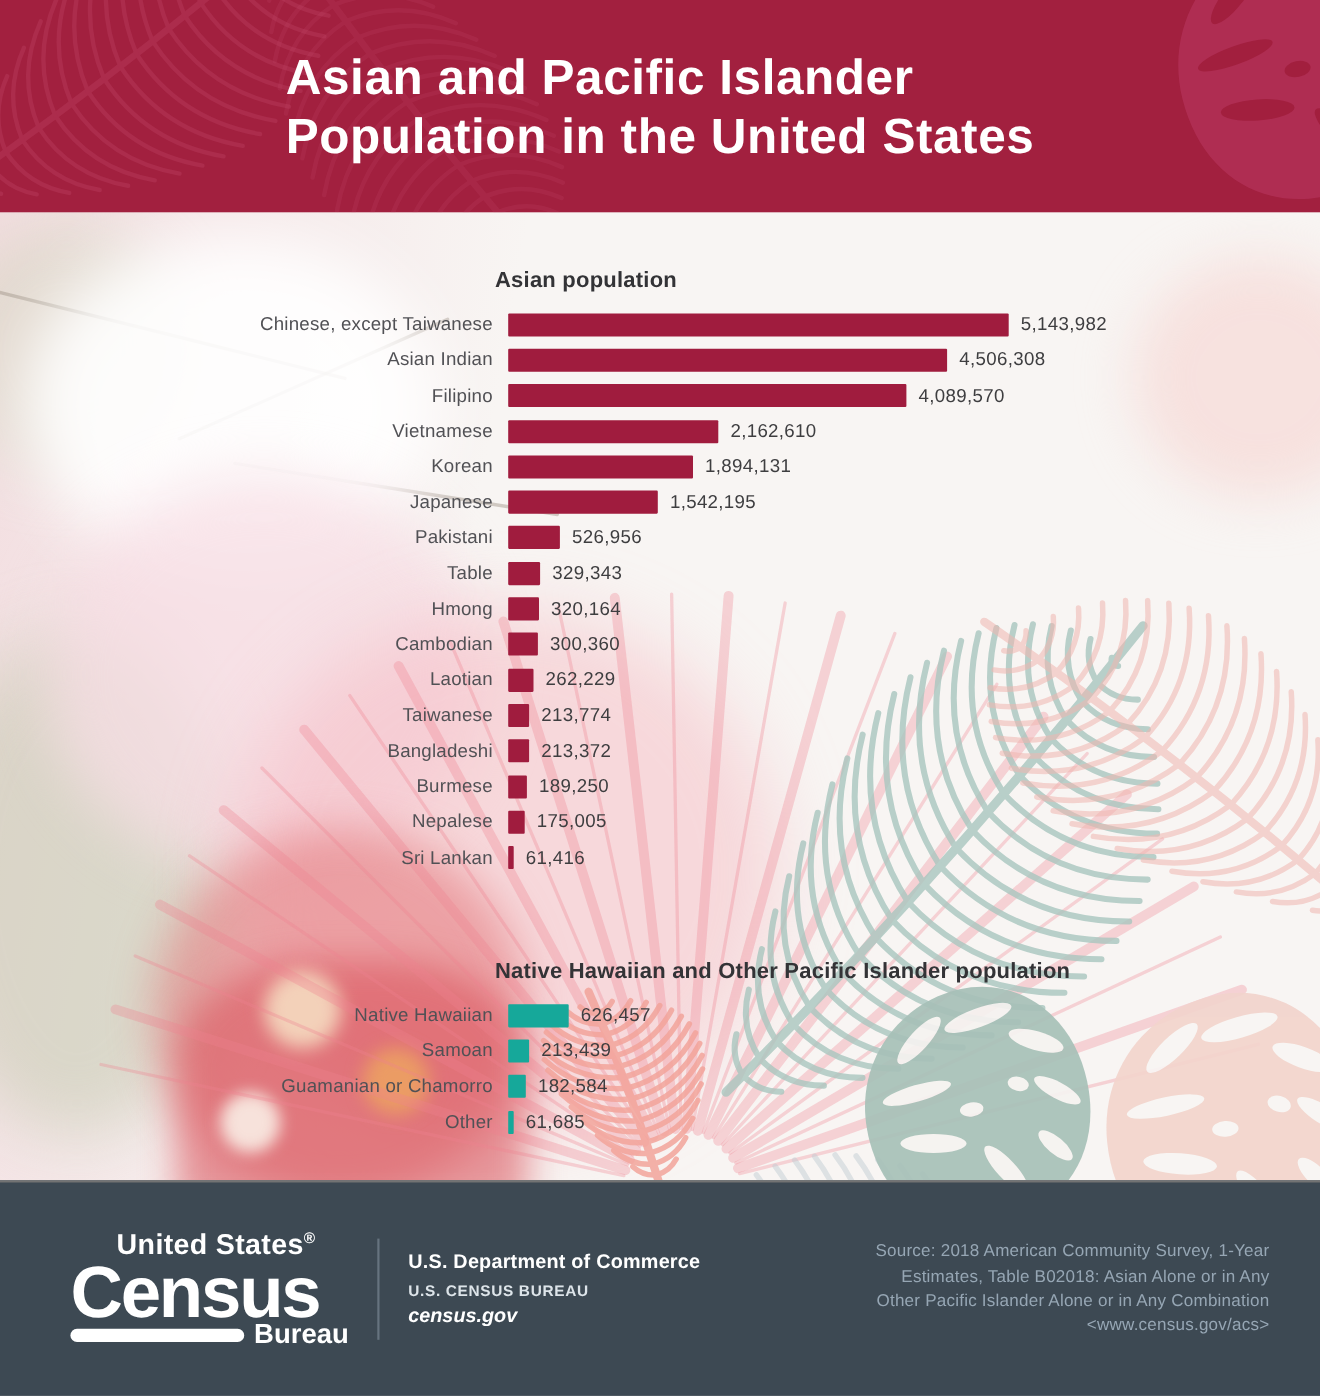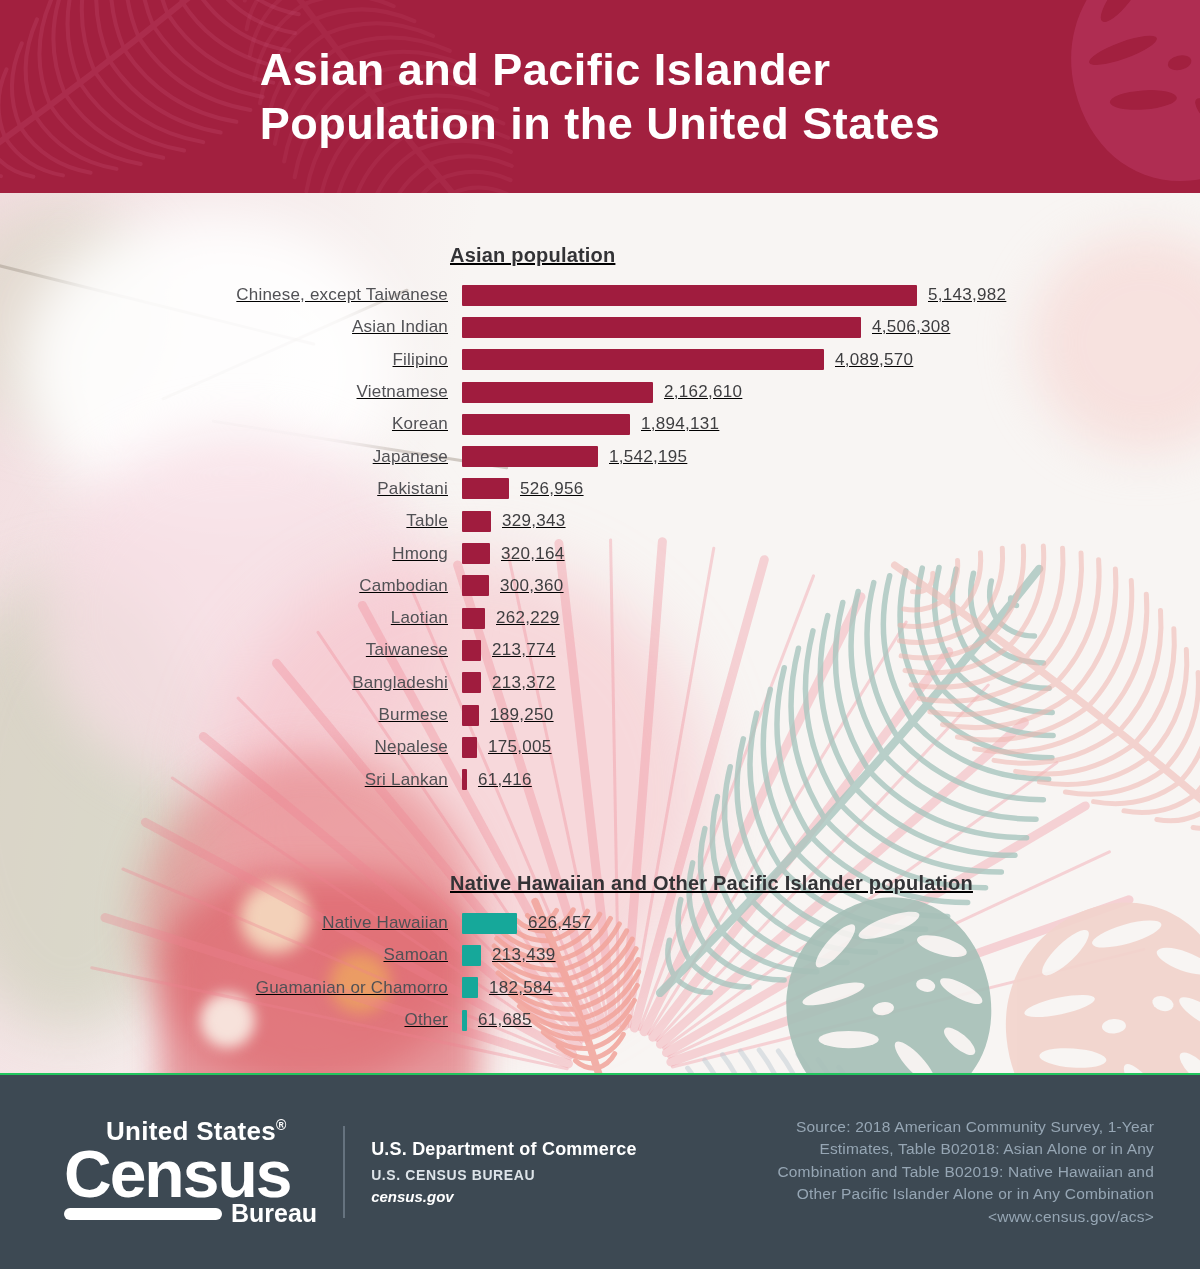--- a/index.html
+++ b/index.html
@@ -8,44 +8,44 @@
   
   .header{position:absolute;top:0;left:0;width:1200px;height:193px;background:#A2203F;z-index:6;overflow:hidden;}
   .header svg{position:absolute;top:0;left:0;}
   .title{position:relative;margin:0;height:100%;display:flex;align-items:center;justify-content:center;
          color:#ffffff;font-size:45px;font-weight:700;line-height:1.2;letter-spacing:.5px;z-index:2;}
   
   .main{position:absolute;top:193px;left:0;width:1200px;height:880px;overflow:hidden;background:#f8f5f3;z-index:1;}
   .blob{position:absolute;border-radius:50%;pointer-events:none;}
   .branch{position:absolute;height:3px;background:#8d8274;opacity:.38;border-radius:2px;}
   #main-decor{position:absolute;top:0;left:0;z-index:1;}
-  .chart{position:absolute;left:0;width:1200px;z-index:3;text-decoration:underline;}
+  .chart{position:absolute;left:0;width:1200px;z-index:3;}
   #chart-asian{top:50px;}
   #chart-nhpi{top:678px;}
   .chart h2{margin:0 0 12px 450px;font-size:20px;font-weight:700;color:#333336;letter-spacing:.2px;line-height:1.2;}
   .row{display:flex;align-items:center;height:32.3px;}
   .row-label{flex:0 0 436px;text-align:right;font-size:17px;color:#515155;letter-spacing:.2px;padding-left:12px;}
   .row-bar{height:21px;margin-left:14px;border-radius:1px;flex:none;}
   .row-value{margin-left:11px;font-size:17px;color:#3e3e40;letter-spacing:.3px;white-space:nowrap;}
   
   .footer{position:absolute;top:1073px;left:0;width:1200px;height:196px;background:#3D4953;z-index:6;
           display:flex;align-items:center;box-sizing:border-box;padding:0 46px 0 64px;gap:26px;
-          border-top:2px solid #22c55e;}
+          border-top:2px solid #737373;}
   .logo{color:#fff;flex:none;}
   .logo-top{font-size:26px;font-weight:700;letter-spacing:.3px;margin-left:42px;}
   .logo-top .reg{font-size:14px;vertical-align:super;}
   .logo-main{font-size:66px;font-weight:700;letter-spacing:-2px;line-height:.95;margin-top:-4px;}
   .logo-bottom{display:flex;align-items:center;gap:9px;margin-top:-6px;}
   .logo-bar{display:inline-block;width:158px;height:12px;background:#fff;border-radius:6px;}
   .logo-sub{font-size:25px;font-weight:700;}
   .fdivider{width:2px;height:92px;background:#7d8b96;opacity:.65;flex:none;}
   .dept{color:#fff;flex:none;}
   .dept1{font-size:18px;font-weight:700;letter-spacing:.2px;}
   .dept2{font-size:14px;font-weight:700;color:#dde4e9;letter-spacing:.6px;margin-top:7px;}
-  .dept3{font-size:15px;font-weight:700;font-style:italic;margin-top:5px;}
+  .dept3{font-size:18px;font-weight:700;font-style:italic;margin-top:5px;}
   .source{margin-left:auto;width:470px;text-align:right;color:#96a6b4;font-size:15.5px;line-height:1.45;letter-spacing:.2px;}
 </style>
 </head>
 <body>
 
 <div class="page">
 
   <header class="header">
     <svg id="header-decor" width="1200" height="193">
         <g transform="translate(-40 170) rotate(-28)" stroke="#c2496b" fill="none" opacity="0.3" stroke-linecap="round">
@@ -562,19 +562,18 @@
     </div>
     <div class="fdivider"></div>
     <div class="dept">
       <div class="dept1">U.S. Department of Commerce</div>
       <div class="dept2">U.S. CENSUS BUREAU</div>
       <div class="dept3">census.gov</div>
     </div>
     <div class="source">
         <div>Source: 2018 American Community Survey, 1-Year</div>
         <div>Estimates, Table B02018: Asian Alone or in Any</div>
-        <div>Combination and Table B02019: Native Hawaiian and</div>
         <div>Other Pacific Islander Alone or in Any Combination</div>
         <div>&lt;www.census.gov/acs&gt;</div>
       </div>
   </footer>
 
 </div>
 
 </body></html>

